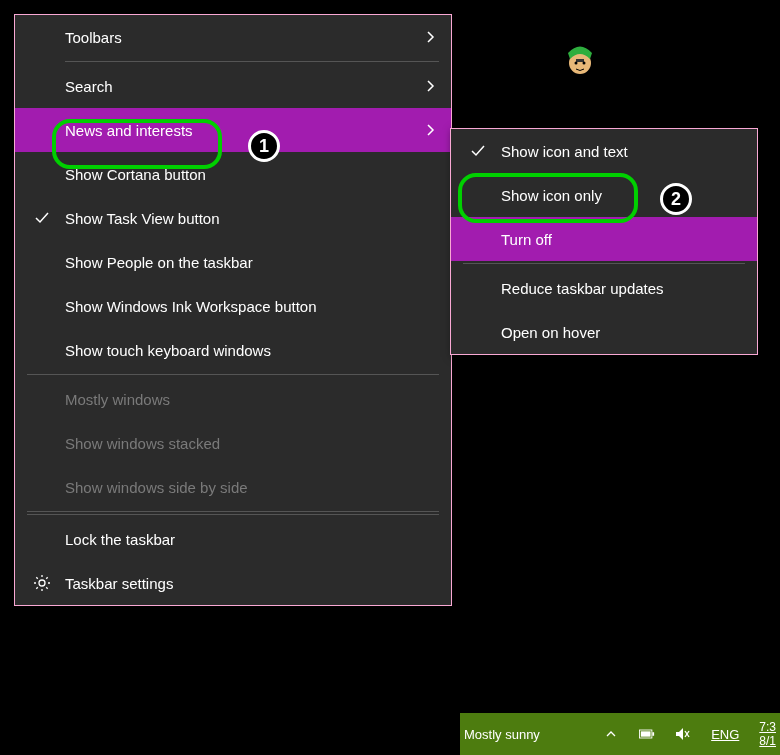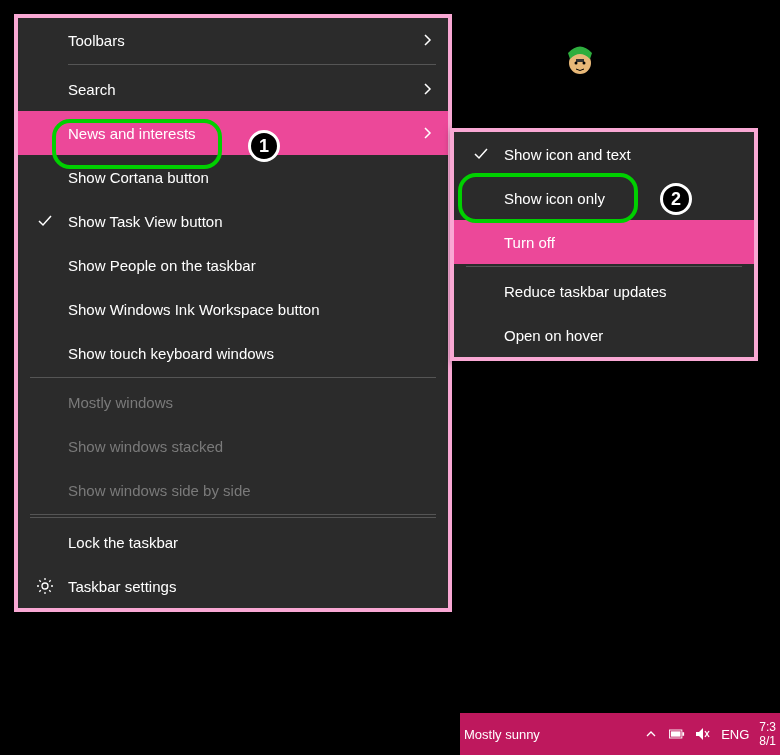--- a/index.html
+++ b/index.html
@@ -9,21 +9,21 @@
       background: #000;
       font-family: 'Segoe UI', Tahoma, sans-serif;
       font-size: 15px;
       color: #fff;
       position: relative;
       overflow: hidden;
     }
     .menu {
       position: absolute;
       background: #2b2b2b;
-      border: 4px solid #f9a8d4;
+      border: 1px solid #f9a8d4;
       box-shadow: 2px 2px 8px rgba(0,0,0,0.5);
     }
     .menu-main {
       left: 14px;
       top: 14px;
       width: 438px;
     }
     .menu-sub {
       left: 450px;
       top: 128px;
@@ -32,21 +32,21 @@
     .menu-item {
       display: flex;
       align-items: center;
       height: 44px;
       padding-left: 50px;
       padding-right: 12px;
       position: relative;
       cursor: default;
     }
     .menu-item.hovered {
-      background: #ec4899;
+      background: #a21caf;
     }
     .menu-item.disabled {
       color: #7a7a7a;
     }
     .menu-item .chev {
       margin-left: auto;
       width: 16px;
       height: 16px;
       display: flex;
       align-items: center;
@@ -100,33 +100,34 @@
       pointer-events: none;
     }
     .badge-1 { left: 248px; top: 130px; }
     .badge-2 { left: 660px; top: 183px; }
     .taskbar {
       position: absolute;
       left: 460px;
       bottom: 0;
       right: 0;
       height: 42px;
-      background: #be185d;
+      background: #4d7c0f;
       display: flex;
       align-items: center;
       color: #fff;
       font-size: 13px;
       padding: 0 4px;
       gap: 10px;
     }
     .taskbar .tray {
       display: flex;
       align-items: center;
-      gap: 10px;
+      gap: 20px;
       margin-left: auto;
+      text-decoration: underline;
     }
     .taskbar .tray-icon {
       width: 16px; height: 16px;
       display: flex; align-items: center; justify-content: center;
     }
     .clock {
       display: flex; flex-direction: column; align-items: center;
       font-size: 12px; line-height: 1.2;
     }
     .avatar {

